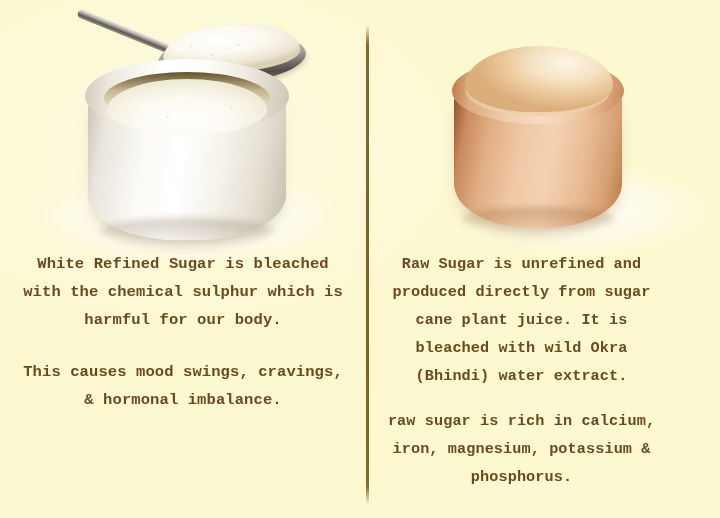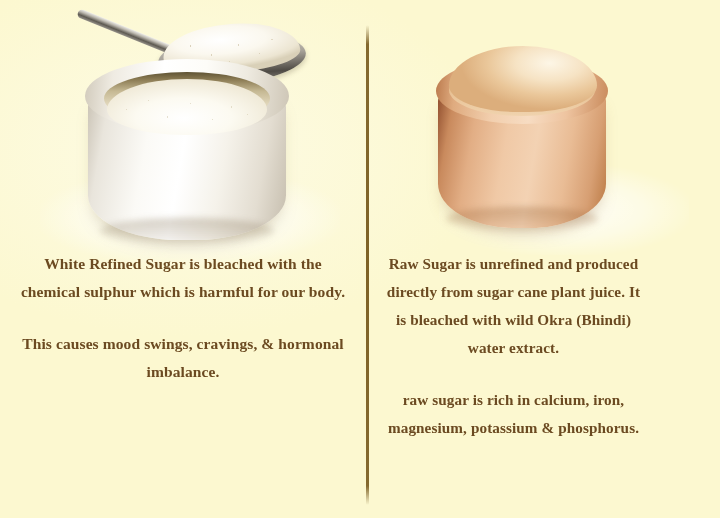--- a/index.html
+++ b/index.html
@@ -41,21 +41,21 @@
     border-radius: 2px;
   }
 
   
   .panel {
     position: absolute;
     top: 0;
     height: 518px;
   }
   .panel-left  { left: 0;     width: 366px; }
-  .panel-right { left: 369px; width: 289px; }
+  .panel-right { left: 369px; width: 289px; padding-left: 16px; }
 
   .photo {
     position: absolute;
     top: 0;
     width: 100%;
     height: 250px;
   }
 
   
   .photo-white { }
@@ -276,31 +276,31 @@
     position: absolute;
     left: 0;
     top: 250px;
     width: 100%;
     padding: 0 14px;
     box-sizing: border-box;
     text-align: center;
   }
   .caption-para {
     color: #6b4a21;
-    font-family: Liberation Serif, serif;
+    font-family: Liberation Mono, monospace;
     font-weight: bold;
     font-size: 15.5px;
     line-height: 28px;
     letter-spacing: 0.1px;
     margin: 0;
   }
   .panel-left .caption-para { font-size: 15.5px; }
   .panel-right .caption-para { font-size: 15.2px; }
   .caption-para + .caption-para { margin-top: 24px; }
-  .panel-right .caption-para + .caption-para { margin-top: 24px; }
+  .panel-right .caption-para + .caption-para { margin-top: 17px; }
 </style>
 </head>
 <body>
 
 <div id="infographic">
 
   <div class="panel panel-left">
 
     <div class="photo photo-white">
       <div class="soft-glow-left"></div>

